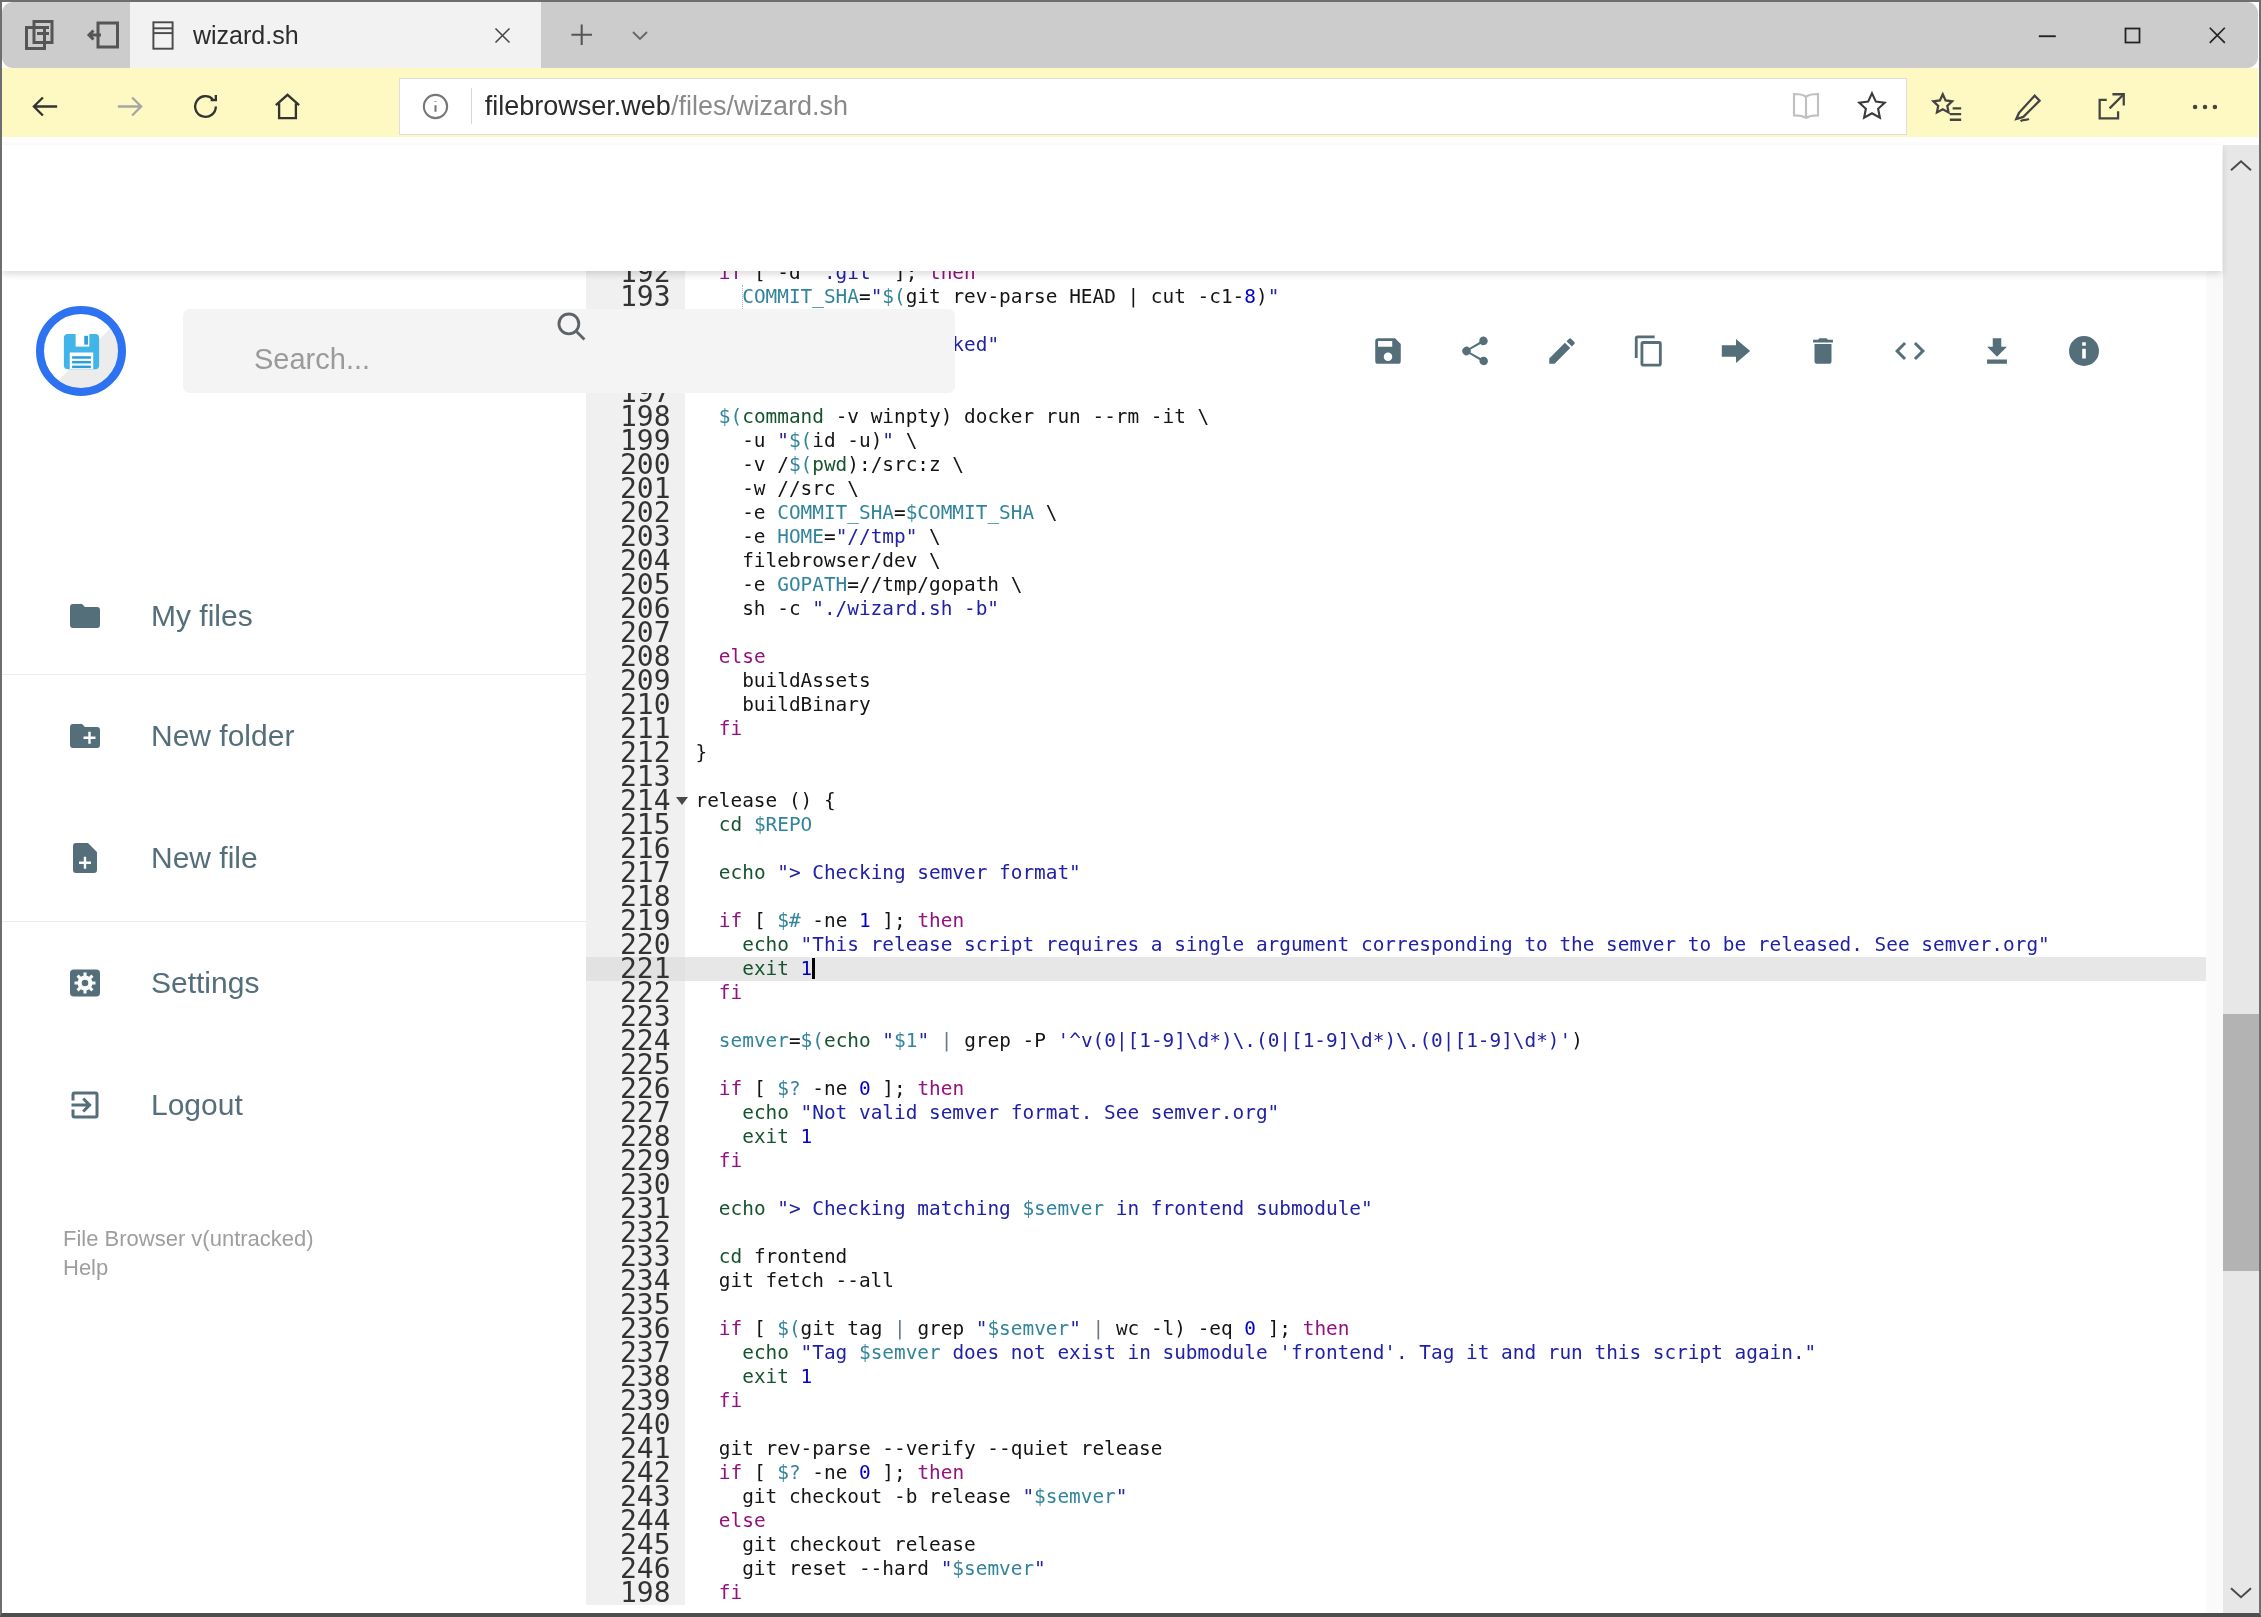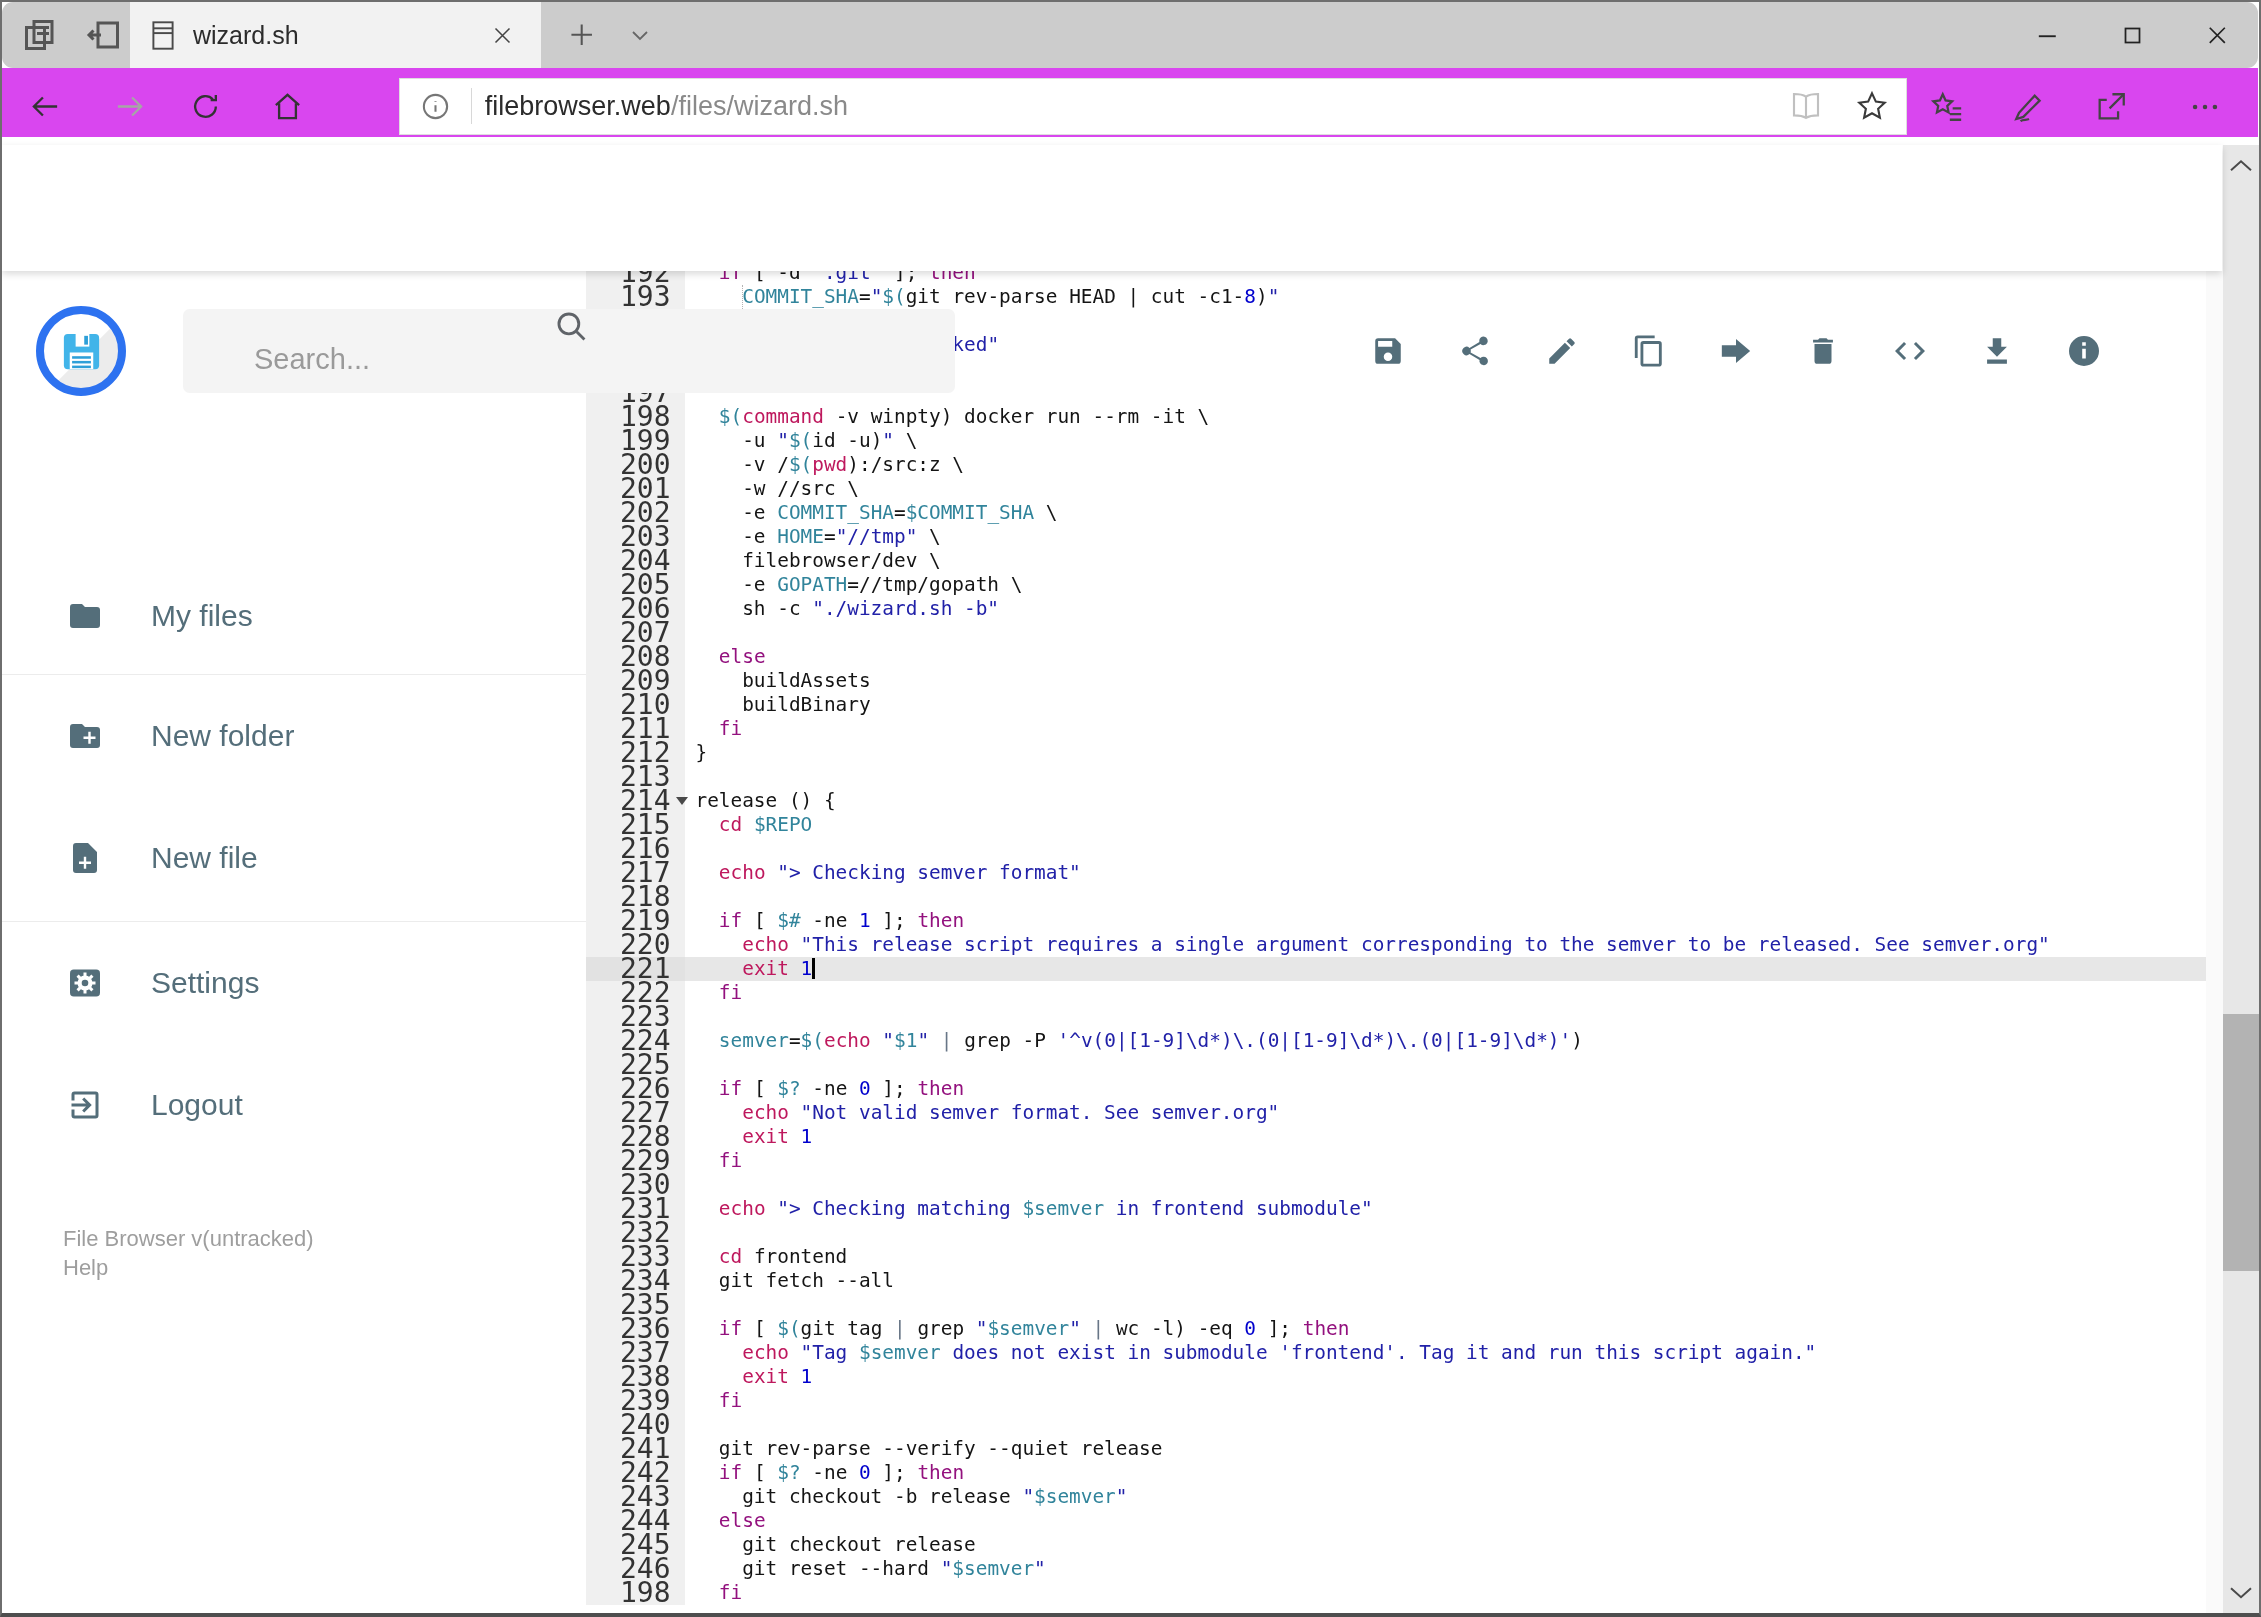--- a/index.html
+++ b/index.html
@@ -12,21 +12,21 @@
   .tb-icon { position:absolute; top:0; height:66px; width:57px; display:flex; align-items:center; justify-content:center; color:#555; }
   .tab { position:absolute; left:128px; top:0; width:411px; height:66px; background:#f2f2f2;
          display:flex; align-items:center; padding:0 21px; }
   .tab-title { font-size:25px; color:#2b2b2b; margin-left:18px; flex:1; white-space:nowrap; overflow:hidden; }
   .tab-close { width:36px; height:36px; display:flex; align-items:center; justify-content:center; color:#444; }
   .newtab { position:absolute; left:551px; top:0; width:57px; height:66px; display:flex; align-items:center; justify-content:center; color:#555; }
   .tabchev { position:absolute; left:612px; top:0; width:52px; height:66px; display:flex; align-items:center; justify-content:center; color:#666; }
   .wctl { position:absolute; top:0; width:81px; height:66px; display:flex; align-items:center; justify-content:center; color:#222; }
 
   
-  .navbar { position:absolute; left:0; top:66px; width:2256px; height:69px; background:#d946ef; }
+  .navbar { position:absolute; left:0; top:66px; width:2256px; height:69px; background:#fef9c3; }
   .nav-btn { position:absolute; top:0; height:77px; width:65px; display:flex; align-items:center; justify-content:center; color:#333; }
   .nav-btn.disabled { color:#a6a6a6; }
   .urlbox { position:absolute; left:397px; top:9.7px; width:1508px; height:57px; background:#fff;
             border:0.8px solid #dedede; display:flex; align-items:center; }
   .url-info { width:71px; display:flex; align-items:center; justify-content:center; color:#767676; }
   .url-sep { width:0.8px; height:36px; background:#d8d8d8; }
   .url-text { font-size:27px; margin-left:13px; flex:1; white-space:nowrap; }
   .url-host { color:#2b2b2b; } .url-path { color:#8a8a8a; }
   .url-read { width:65px; display:flex; align-items:center; justify-content:center; color:#c0c0c0; }
   .url-star { width:68px; display:flex; align-items:center; justify-content:center; color:#3a3a3a; }
@@ -65,21 +65,21 @@
            font-family:"DejaVu Sans Mono",monospace; font-size:28px; color:#333; position:relative; }
   .gcell.gactive { background:#e2e2e2; }
   .fold { position:absolute; right:-3.2px; top:8px; width:0; height:0;
           border-left:6.5px solid transparent; border-right:6.5px solid transparent; border-top:8px solid #4a4a4a; }
   .crow { height:24px; line-height:24px; white-space:pre; font-family:"DejaVu Sans Mono",monospace;
           font-size:19.4px; padding-left:10.5px; position:relative; }
   .crow.cactive { background:#e7e7e7; }
   .guide { position:absolute; left:calc(10.5px + 4ch); top:0; bottom:0; border-left:0.8px dotted #b4b4b4; }
   .cursor { display:inline-block; width:2.4px; height:21px; background:#000; vertical-align:middle; margin-top:-3.2px; }
   .tk-p { color:#141414; } .tk-k { color:#93117e; } .tk-v { color:#31849b; }
-  .tk-s { color:#2121a8; } .tk-n { color:#0000cd; } .tk-b { color:#be185d;text-align:center; } .tk-o { color:#687687; }
+  .tk-s { color:#2121a8; } .tk-n { color:#0000cd; } .tk-b { color:#14532d;text-align:center; } .tk-o { color:#687687; }
 
   
   .scrollbar { position:absolute; right:0; top:143px; width:36px; bottom:0; background:#e7e7e7; }
   .sb-arrow { position:absolute; left:0; width:36px; height:40px; display:flex; align-items:center; justify-content:center; color:#4a4a4a; }
   .sb-up { top:0; } .sb-down { bottom:0; }
   .sb-thumb { position:absolute; left:0; top:869px; width:36px; height:257px; background:#b3b3b3; }
 
   svg { display:block; }
 </style>
 </head>

